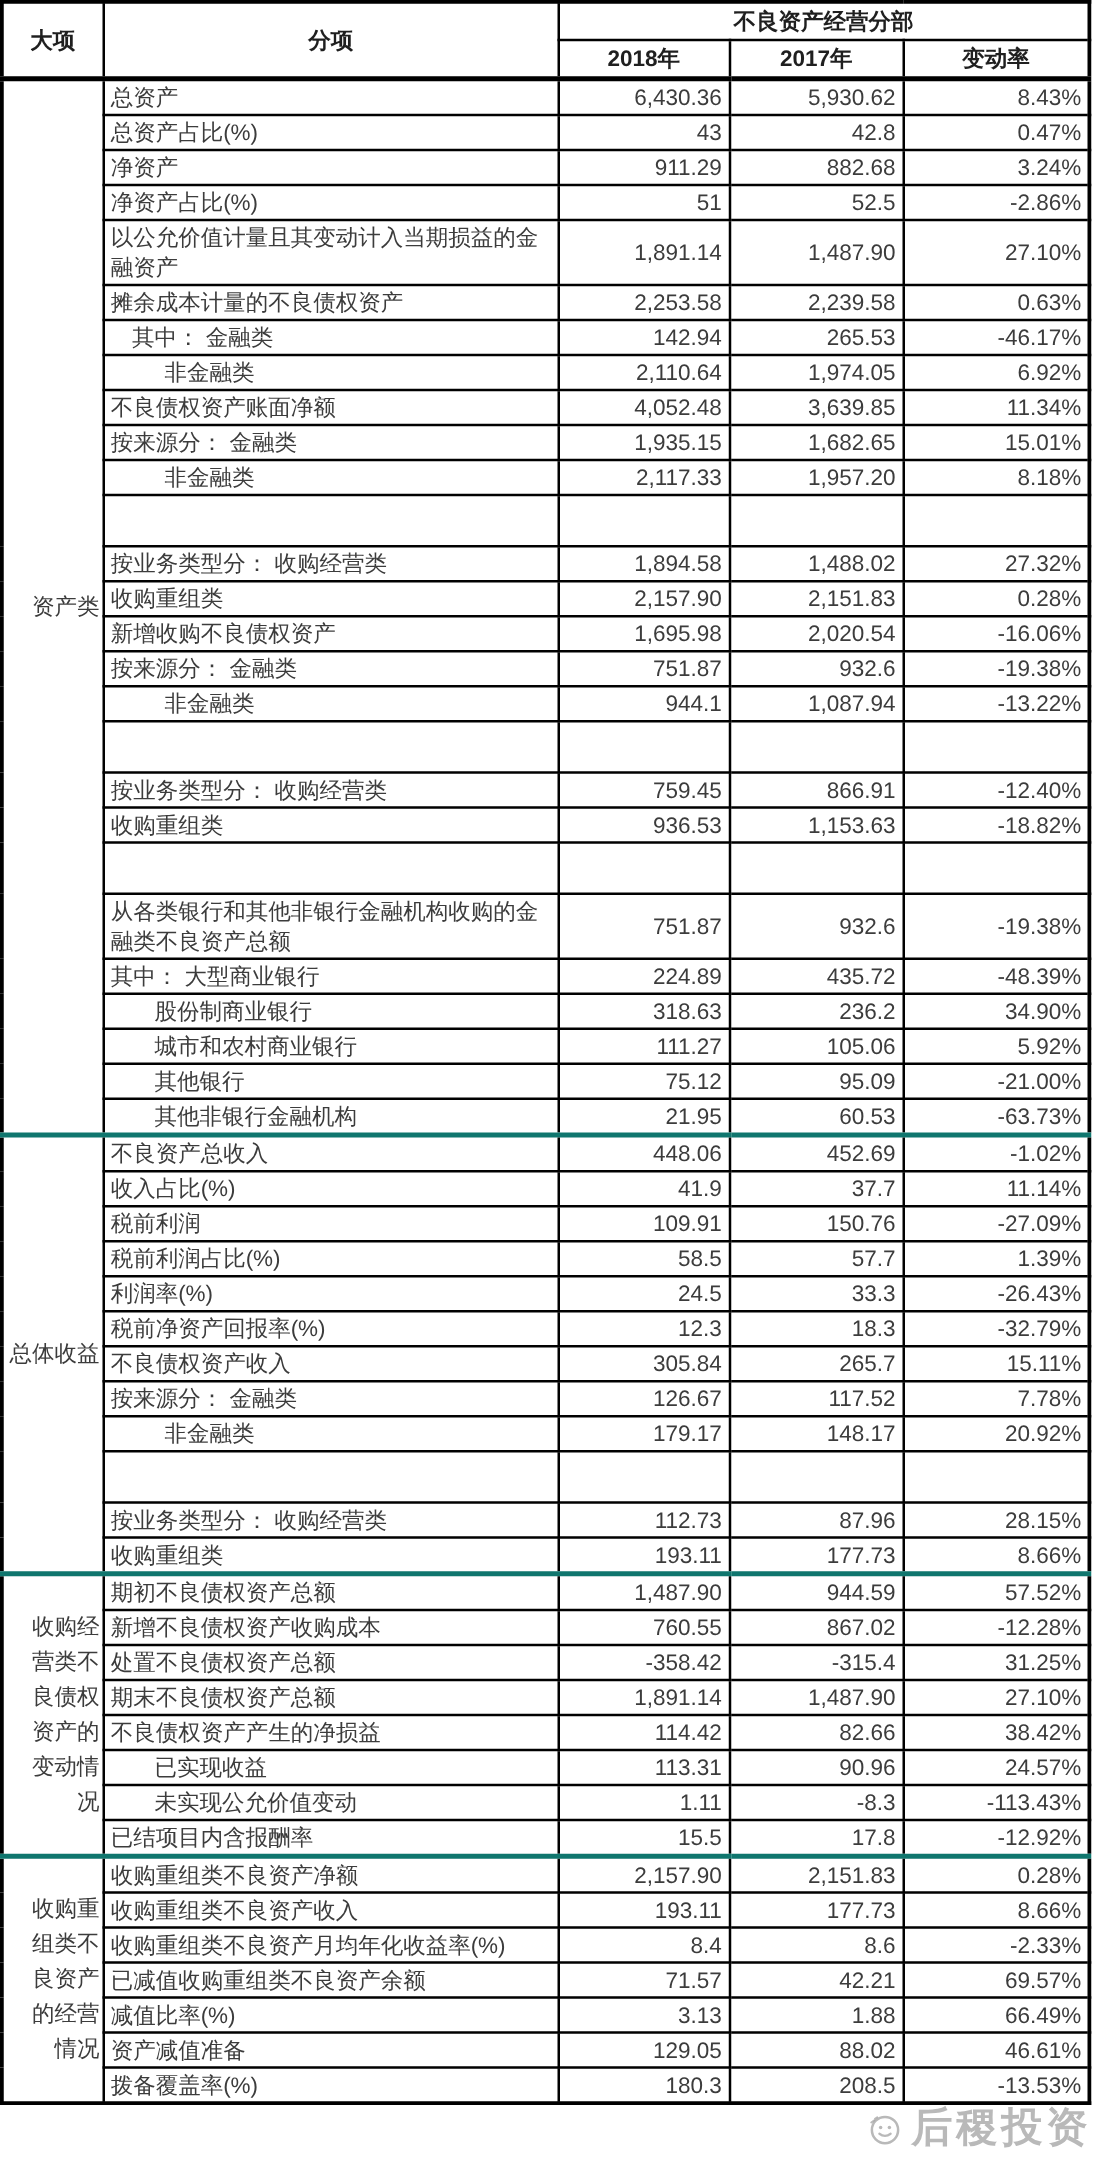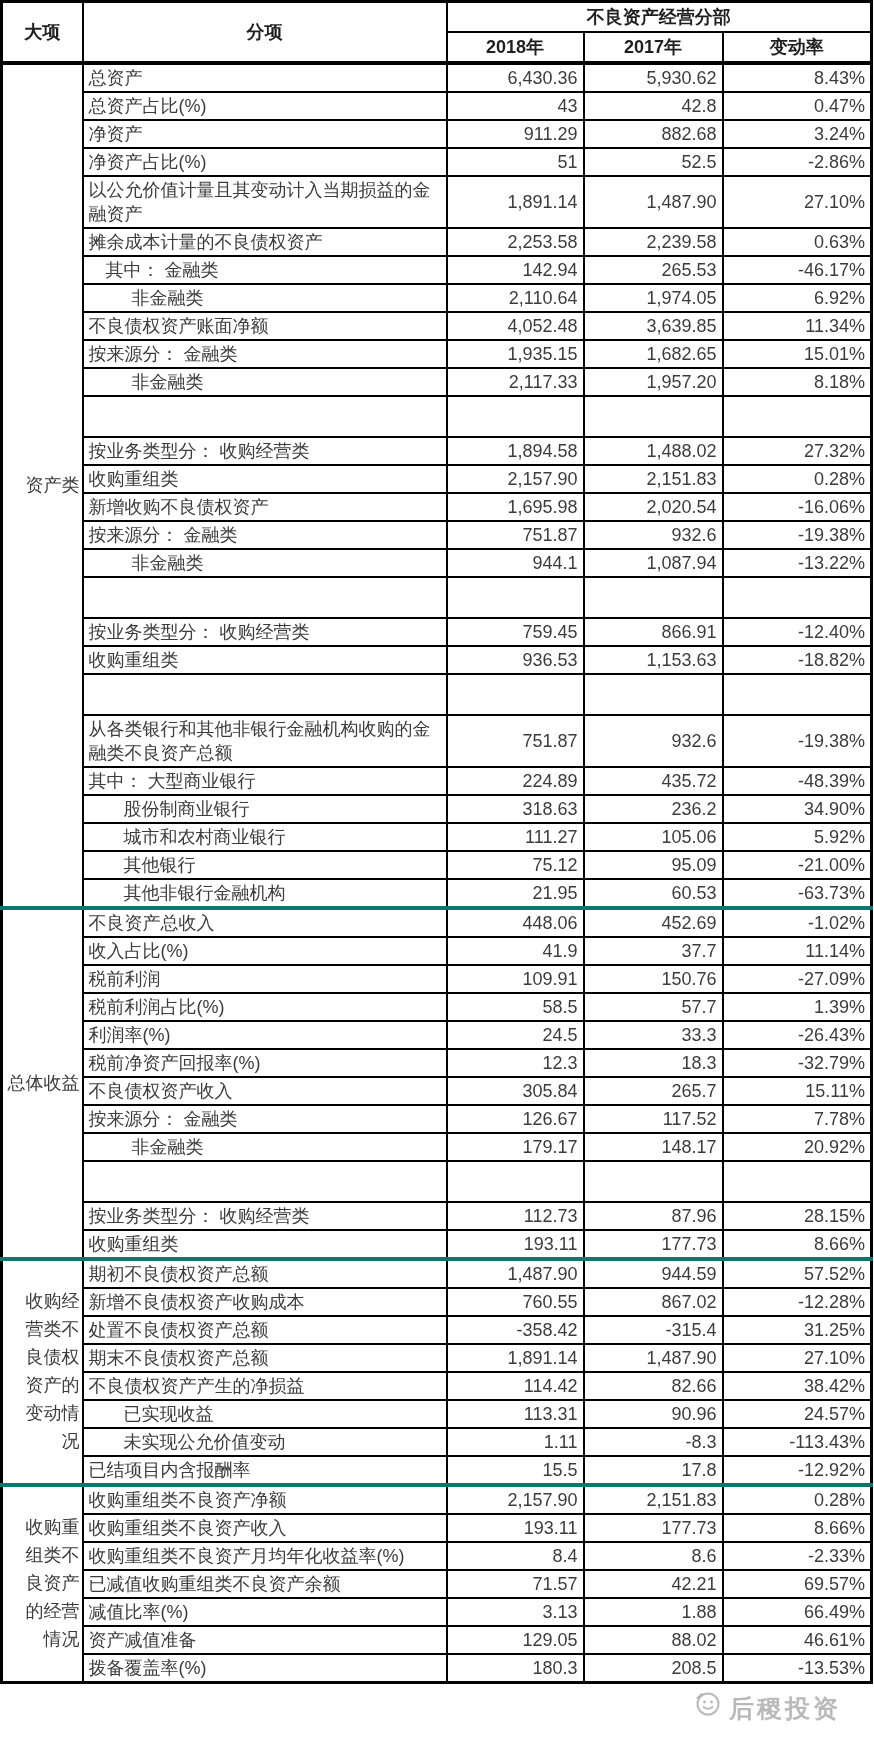--- a/index.html
+++ b/index.html
@@ -25,22 +25,22 @@
   td.num { text-align:right; font-variant-numeric:tabular-nums; }
 
   .ind1 { padding-left:22px;margin-top:29px; }
   .ind2 { padding-left:40px; }
   .ind3 { padding-left:48px; }
   .ind5 { }
 
   .watermark { position:absolute; left:694px; top:1680px; display:flex;
                align-items:center; gap:7px; color:rgba(158,158,158,0.72);
                pointer-events:none; }
-  .watermark .wm-text { font-size:25px; font-weight:700; letter-spacing:3px;
-                        text-shadow:1px 1px 0 rgba(255,255,255,0.85);margin-top:12px; }
+  .watermark .wm-text { font-size:33px; font-weight:700; letter-spacing:3px;
+                        text-shadow:1px 1px 0 rgba(255,255,255,0.85); }
   .watermark svg { display:block; }
 </style>
 </head>
 <body>
 
 <table class="report">
   <colgroup>
     <col style="width:81px">
       <col style="width:364px">
       <col style="width:137px">

